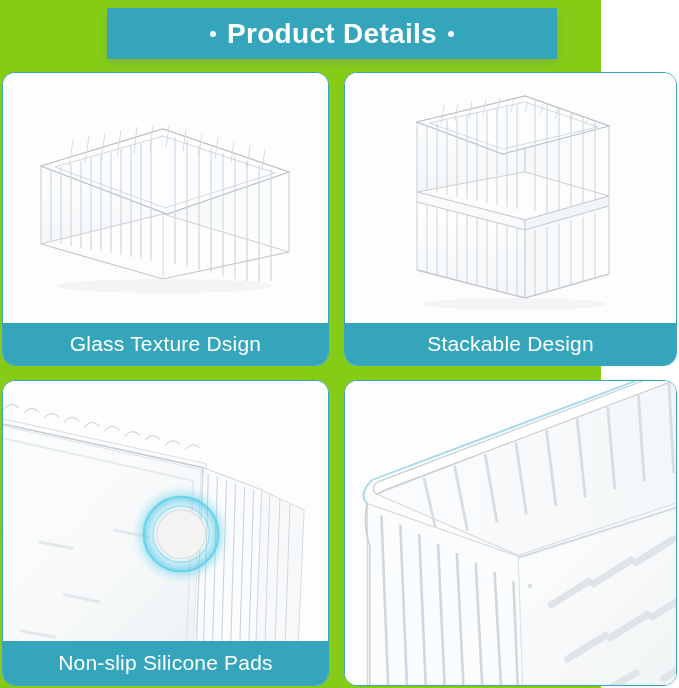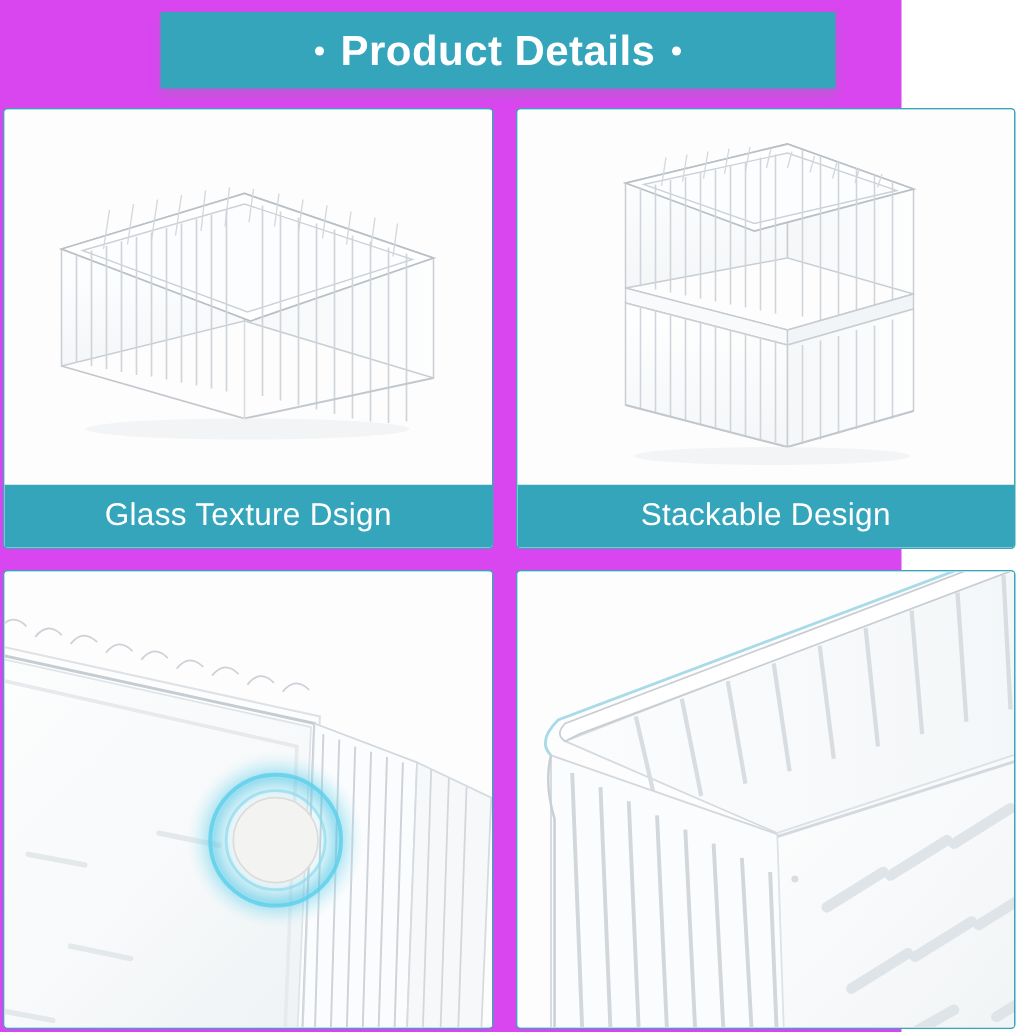--- a/index.html
+++ b/index.html
@@ -13,21 +13,21 @@
     height: 688px;
     overflow: hidden;
     font-family: "Liberation Sans", sans-serif;
     -webkit-font-smoothing: antialiased;
   }
 
   .page {
     position: relative;
     width: 601px;
     height: 688px;
-    background: #d946ef;
+    background: #84cc16;
   }
 
   
   .header-banner {
     position: absolute;
     left: 107px;
     top: 8px;
     width: 450px;
     height: 51px;
     background: #35a5bc;
@@ -60,21 +60,21 @@
   .grid {
     position: absolute;
     left: 0;
     top: 72px;
     width: 679px;
     height: 616px;
   }
   .panel {
     position: absolute;
     border: 1.6px solid #3aa6bd;
-    border-radius: 3px;
+    border-radius: 13px;
     background: #ffffff;
     overflow: hidden;
     display: flex;
     flex-direction: column;
   }
   .panel-tl { left: 2px;   top: 0px;   width: 325px; height: 292px; }
   .panel-tr { left: 344px; top: 0px;   width: 331px; height: 292px; }
   .panel-bl { left: 2px;   top: 308px; width: 325px; height: 304px; }
   .panel-br { left: 344px; top: 308px; width: 331px; height: 304px; }
 
@@ -347,20 +347,21 @@
 
             <g>
               <circle cx="178" cy="152" r="50" fill="url(#ringGlow)"></circle>
               <circle cx="178" cy="152" r="37" fill="none" stroke="#5fd0ea" stroke-width="2.2" opacity="0.85"></circle>
               <circle cx="178" cy="152" r="28" fill="none" stroke="#8adcf0" stroke-width="1.6" opacity="0.7"></circle>
               <circle cx="178" cy="152" r="24" fill="#f3f3f2" stroke="#dcdcda" stroke-width="1"></circle>
             </g>
           </svg>
         </div>
       </div>
+      <div class="panel-label">Non-slip Silicone Pads</div>
     </div>
 
     <div class="panel panel-br">
       <div class="panel-media">
         <div class="art">
           <svg viewBox="0 0 331 258" preserveAspectRatio="xMidYMid slice">
             <defs>
               <linearGradient id="wallTop" x1="0" y1="0" x2="1" y2="0">
                 <stop offset="0%" stop-color="#fbfcfd"></stop>
                 <stop offset="100%" stop-color="#f3f6f8"></stop>

